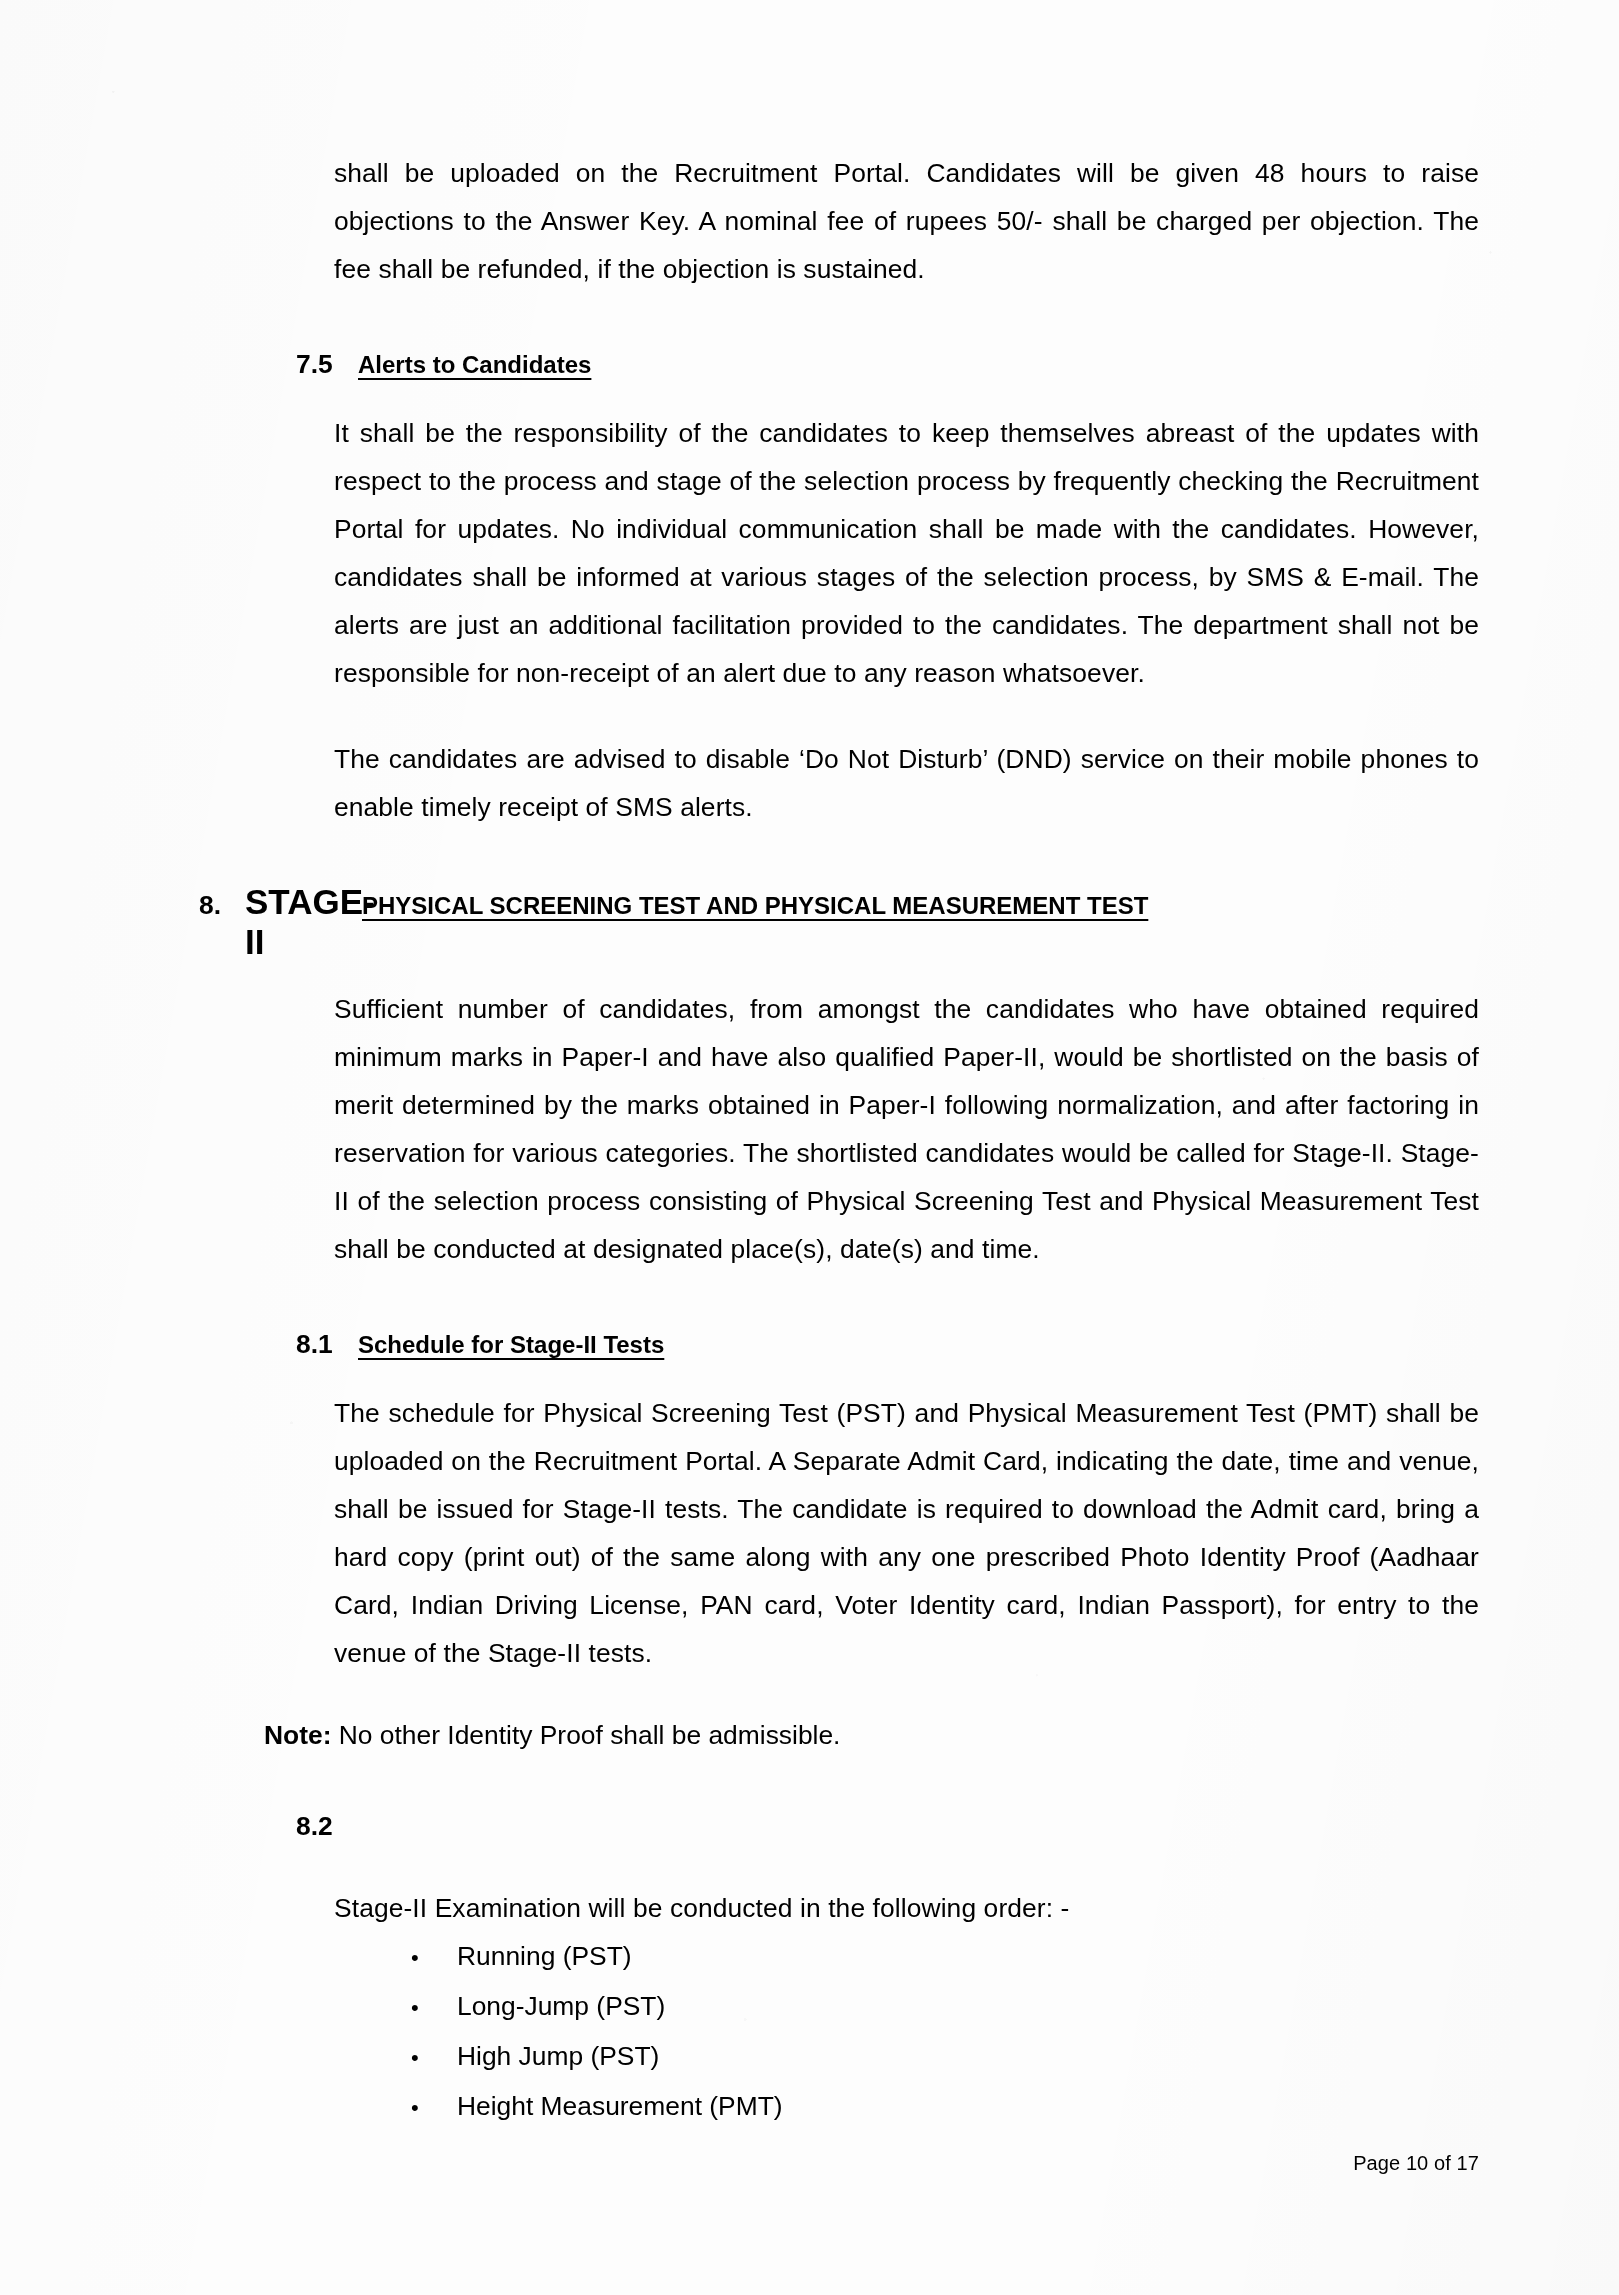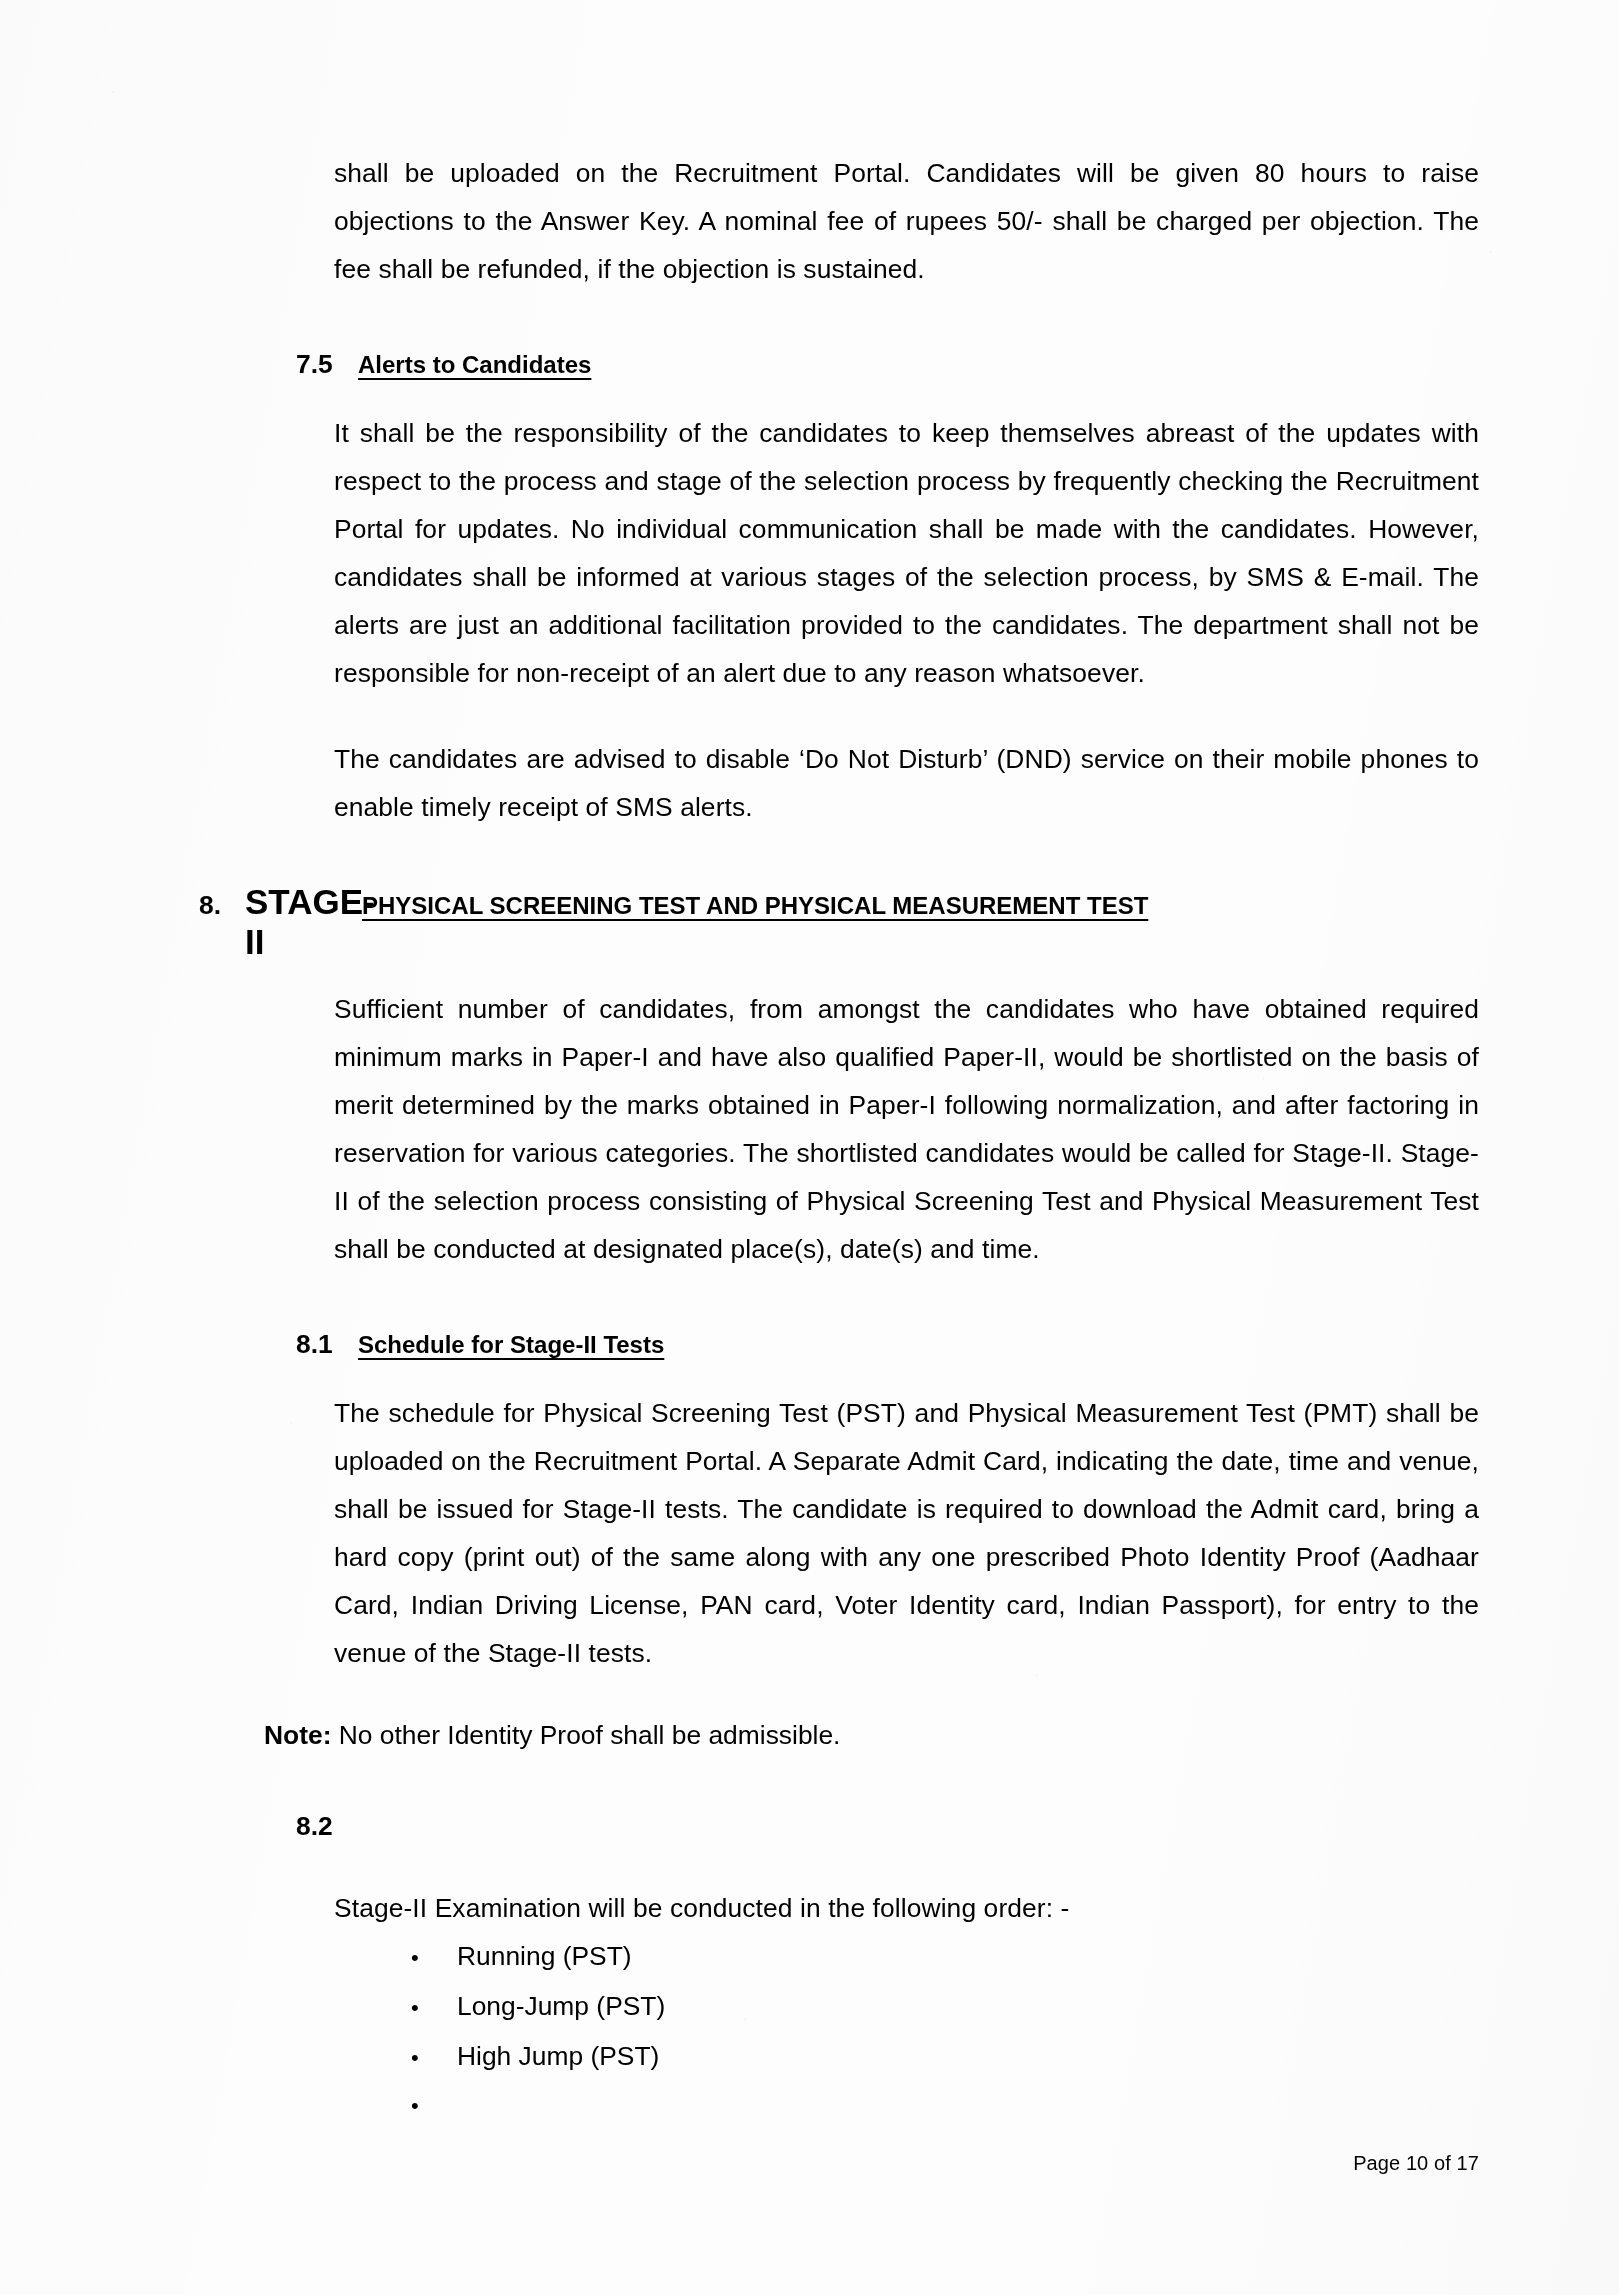--- a/index.html
+++ b/index.html
@@ -138,21 +138,21 @@
 </style>
 </head>
 <body>
 
 <div class="page">
 
   <div class="scan-noise"></div>
 
   <div class="content">
 
-    <p class="para indent-body">shall be uploaded on the Recruitment Portal. Candidates will be given 80 hours to raise objections to the Answer Key. A nominal fee of rupees 50/- shall be charged per objection. The fee shall be refunded, if the objection is sustained.</p>
+    <p class="para indent-body">shall be uploaded on the Recruitment Portal. Candidates will be given 48 hours to raise objections to the Answer Key. A nominal fee of rupees 50/- shall be charged per objection. The fee shall be refunded, if the objection is sustained.</p>
 
     <div class="gap-lg"></div>
 
     <div class="heading-row">
       <span class="heading-num lvl2">7.5</span>
       <span class="heading-text">Alerts to Candidates</span>
     </div>
 
     <div class="gap-sm"></div>
 
@@ -209,20 +209,21 @@
       <li class="bullet-item">
         <span class="bullet-dot">•</span>
         <span class="bullet-label">Long-Jump (PST)</span>
       </li>
       <li class="bullet-item">
         <span class="bullet-dot">•</span>
         <span class="bullet-label">High Jump (PST)</span>
       </li>
       <li class="bullet-item">
         <span class="bullet-dot">•</span>
+        <span class="bullet-label">Height Measurement (PMT)</span>
       </li>
     </ul>
 
   </div>
 
   <div class="footer">
     <span>Page </span><b>10</b><span> of </span><b>17</b>
   </div>
 
 </div>

